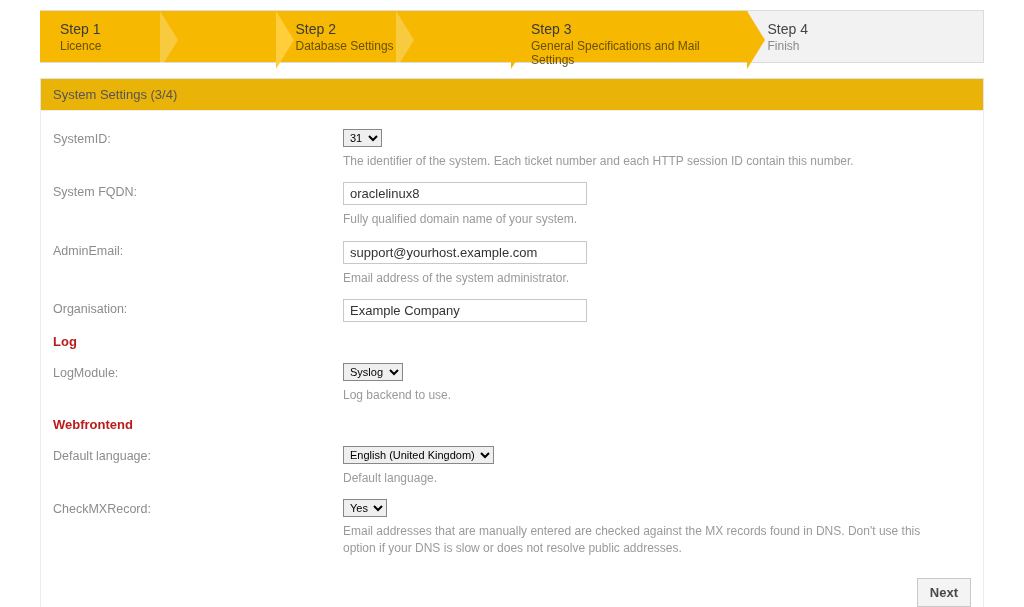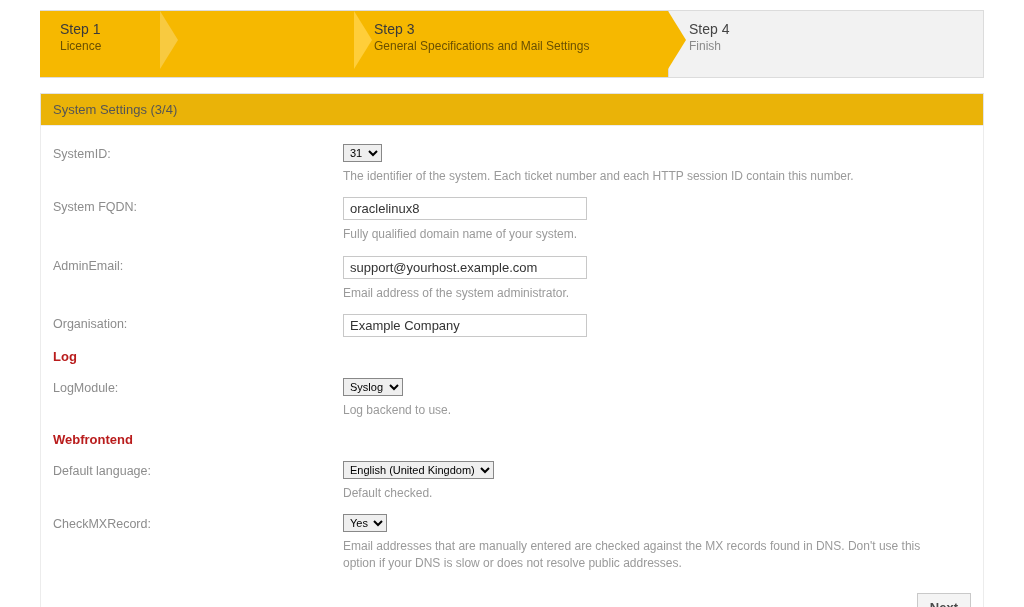--- a/index.html
+++ b/index.html
@@ -15,21 +15,21 @@
   .wizard {
     display: flex;
     border: 1px solid #dcdcdc;
     border-left: none;
     margin-bottom: 15px;
   }
   .step {
     flex: 1;
     position: relative;
     padding: 10px 16px 10px 20px;
-    height: 66px;
+    height: 51px;
   }
   .step.active {
     background: #f6b800;
   }
   .step.chev-light::after,
   .step.chev-dark::after {
     content: "";
     position: absolute;
     right: -18px;
     top: 0;
@@ -141,20 +141,25 @@
 </head>
 <body>
 
 <div class="wizard">
   <div class="step active chev-light">
     <div class="chev-overlay2"></div>
     <div class="step-title">Step 1</div>
     <div class="step-sub">Licence</div>
   </div>
   <div class="step active chev-dark">
+    <div class="chev-overlay2"></div>
+    <div class="step-title">Step 2</div>
+    <div class="step-sub">Database Settings</div>
+  </div>
+  <div class="step active chev-dark">
     <div class="step-title">Step 3</div>
     <div class="step-sub">General Specifications and Mail Settings</div>
   </div>
   <div class="step inactive">
     <div class="step-title">Step 4</div>
     <div class="step-sub">Finish</div>
   </div>
 </div>
 
 <div class="panel-title">System Settings (3/4)</div>
@@ -206,21 +211,21 @@
   </div>
 
   <div class="section-h">Webfrontend</div>
 
   <div class="form-row">
     <div class="label-col">Default language:</div>
     <div class="field-col">
       <select>
         <option>English (United Kingdom)</option>
       </select>
-      <div class="help">Default checked.</div>
+      <div class="help">Default language.</div>
     </div>
   </div>
 
   <div class="form-row" style="margin-bottom:4px;">
     <div class="label-col">CheckMXRecord:</div>
     <div class="field-col">
       <select>
         <option>Yes</option>
       </select>
       <div class="help">Email addresses that are manually entered are checked against the MX records found in DNS. Don't use this option if your DNS is slow or does not resolve public addresses.</div>

